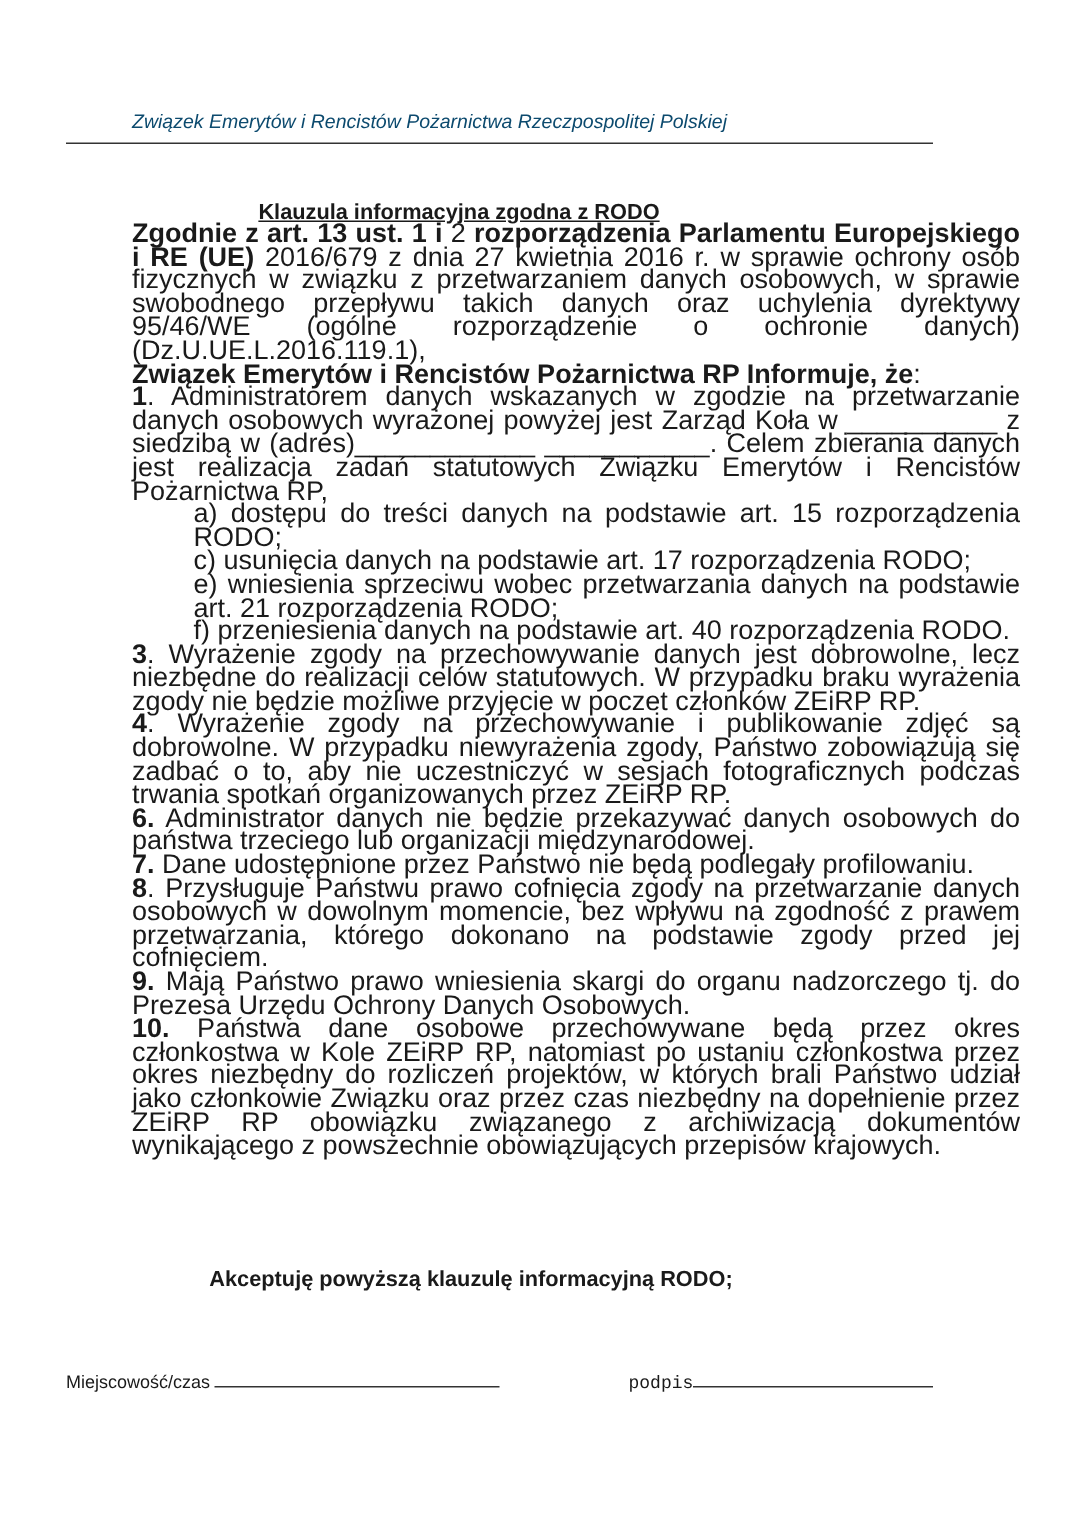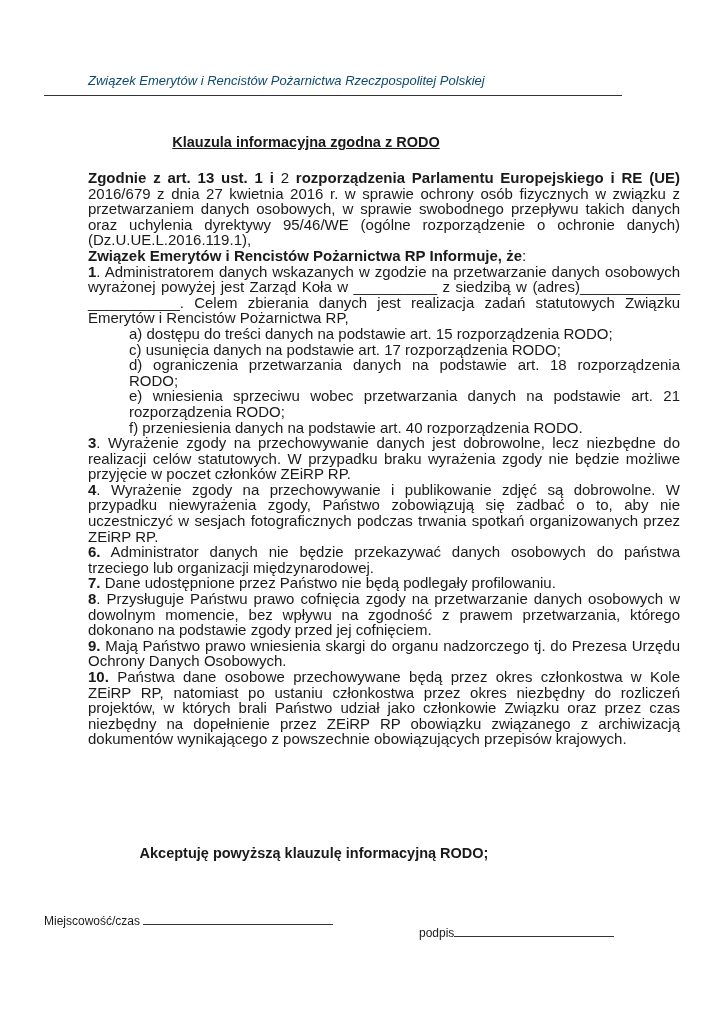--- a/index.html
+++ b/index.html
@@ -16,57 +16,56 @@
   .header-rule {
     position: absolute; left: 44px; top: 95px; width: 578px; height: 0;
     border-top: 1px solid #333;
   }
   .title {
     position: absolute; left: 0; width: 612px; top: 134px;
     text-align: center; font-weight: bold; font-size: 14.5px;
     text-decoration: underline;
   }
   .body {
-    position: absolute; left: 88px; top: 170px; width: 592px;
-    font-size: 15px; line-height: 15.6px; text-align: justify;
+    position: absolute; left: 88px; top: 148px; width: 592px;
+    font-size: 18px; line-height: 15.6px; text-align: justify;
   }
   .body p { margin: 0; }
   .body .b { font-weight: bold; }
   .sub { padding-left: 41px; }
   .accept {
     position: absolute; left: 0; width: 628px; top: 845px;
     text-align: center; font-weight: bold; font-size: 14.5px;
   }
   .sig-row {
     position: absolute; top: 912px; left: 44px; width: 640px;
     font-size: 12px;
   }
   .sig-place { position: absolute; left: 0; top: 0; white-space: nowrap; }
-  .sig-sign  { position: absolute; left: 375px; top: 12px; white-space: nowrap; }
+  .sig-sign  { position: absolute; left: 375px; top: 0; white-space: nowrap; font-family: Liberation Mono, monospace; }
   .line-blank { display: inline-block; border-bottom: 1px solid #333; height: 12px; vertical-align: baseline; }
 </style>
 </head>
 <body>
 
 <div class="org-header">Związek Emerytów i Rencistów Pożarnictwa Rzeczpospolitej Polskiej</div>
 <div class="header-rule"></div>
 
 <div class="title">Klauzula informacyjna zgodna z RODO</div>
 
 <div class="body">
   <p>
     <span class="b">Zgodnie z art. 13 ust. 1 i</span><span> 2 </span><span class="b">rozporządzenia Parlamentu Europejskiego i RE (UE)</span><span> 2016/679 z dnia 27 kwietnia 2016 r. w sprawie ochrony osób fizycznych w związku z przetwarzaniem danych osobowych, w sprawie swobodnego przepływu takich danych oraz uchylenia dyrektywy 95/46/WE (ogólne rozporządzenie o ochronie danych) (Dz.U.UE.L.2016.119.1),</span>
   </p>
   <p><span class="b">Związek Emerytów i Rencistów Pożarnictwa RP Informuje, że</span><span>:</span></p>
 
   <p><span class="b">1</span><span>. Administratorem danych wskazanych w zgodzie na przetwarzanie danych osobowych wyrażonej powyżej jest Zarząd Koła w __________ z siedzibą w (adres)____________ ___________. Celem zbierania danych jest realizacja zadań statutowych Związku Emerytów i Rencistów Pożarnictwa RP,</span></p>
 
   <p class="sub">a) dostępu do treści danych na podstawie art. 15 rozporządzenia RODO;</p>
   <p class="sub">c) usunięcia danych na podstawie art. 17 rozporządzenia RODO;</p>
-  <p class="sub">d) ograniczenia przetwarzania danych na podstawie art. 18 rozporządzenia RODO;</p>
   <p class="sub">e) wniesienia sprzeciwu wobec przetwarzania danych na podstawie art. 21 rozporządzenia RODO;</p>
   <p class="sub">f) przeniesienia danych na podstawie art. 40 rozporządzenia RODO.</p>
 
   <p><span class="b">3</span><span>. Wyrażenie zgody na przechowywanie danych jest dobrowolne, lecz niezbędne do realizacji celów statutowych. W przypadku braku wyrażenia zgody nie będzie możliwe przyjęcie w poczet członków ZEiRP RP.</span></p>
   <p><span class="b">4</span><span>. Wyrażenie zgody na przechowywanie i publikowanie zdjęć są dobrowolne. W przypadku niewyrażenia zgody, Państwo zobowiązują się zadbać o to, aby nie uczestniczyć w sesjach fotograficznych podczas trwania spotkań organizowanych przez ZEiRP RP.</span></p>
   <p><span class="b">6.</span><span> Administrator danych nie będzie przekazywać danych osobowych do państwa trzeciego lub organizacji międzynarodowej.</span></p>
   <p><span class="b">7.</span><span> Dane udostępnione przez Państwo nie będą podlegały profilowaniu.</span></p>
   <p><span class="b">8</span><span>. Przysługuje Państwu prawo cofnięcia zgody na przetwarzanie danych osobowych w dowolnym momencie, bez wpływu na zgodność z prawem przetwarzania, którego dokonano na podstawie zgody przed jej cofnięciem.</span></p>
   <p><span class="b">9.</span><span> Mają Państwo prawo wniesienia skargi do organu nadzorczego tj. do Prezesa Urzędu Ochrony Danych Osobowych.</span></p>
   <p><span class="b">10.</span><span> Państwa dane osobowe przechowywane będą przez okres członkostwa w Kole ZEiRP RP, natomiast po ustaniu członkostwa przez okres niezbędny do rozliczeń projektów, w których brali Państwo udział jako członkowie Związku oraz przez czas niezbędny na dopełnienie przez ZEiRP RP obowiązku związanego z archiwizacją dokumentów wynikającego z powszechnie obowiązujących przepisów krajowych.</span></p>

